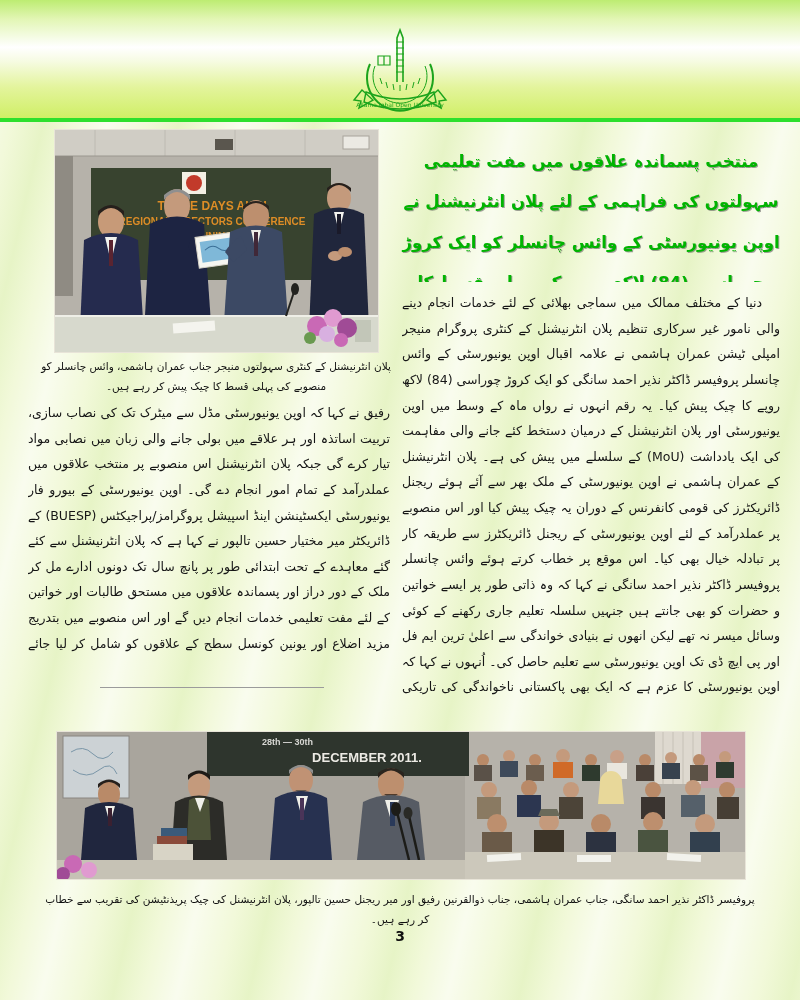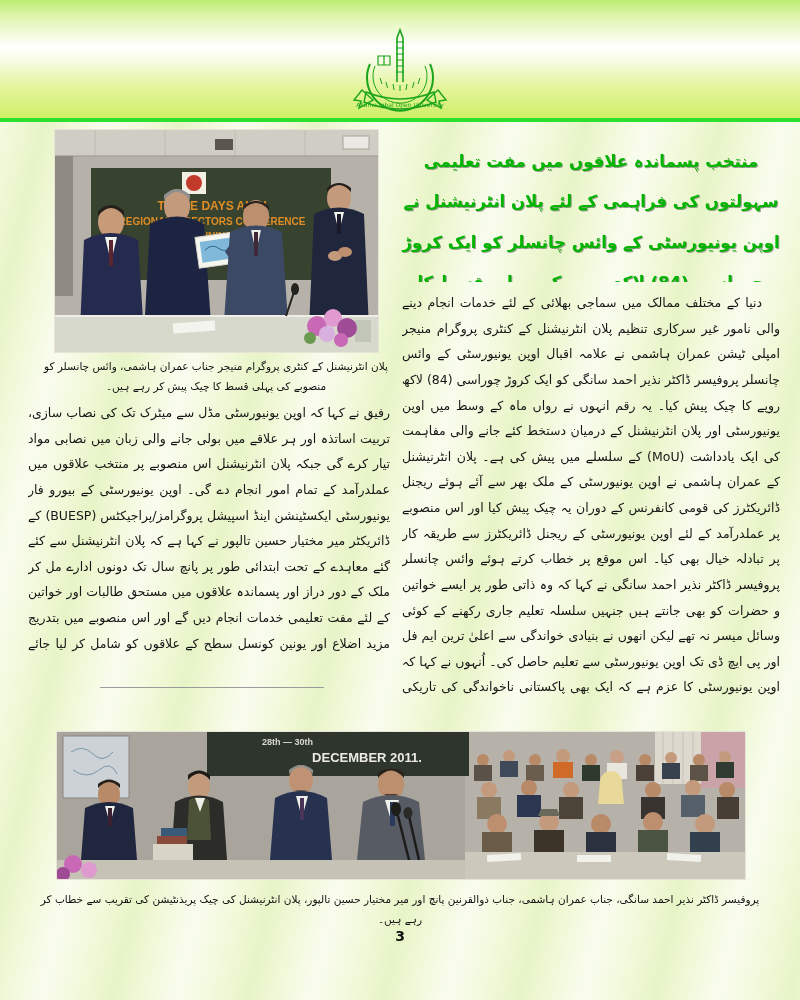--- a/index.html
+++ b/index.html
@@ -153,21 +153,21 @@
       <g>
         <circle cx="262" cy="196" r="10" fill="#c969b5"></circle>
         <circle cx="278" cy="188" r="9" fill="#e09ad0"></circle>
         <circle cx="292" cy="198" r="10" fill="#a04b96"></circle>
         <circle cx="272" cy="204" r="8" fill="#d8b0e0"></circle>
         <circle cx="286" cy="210" r="7" fill="#c969b5"></circle>
         <circle cx="255" cy="208" r="6" fill="#6a9a50"></circle>
       </g>
     </svg>
   </figure>
-  <figcaption class="caption caption-top" dir="rtl">پلان انٹرنیشنل کے کنٹری پروگرام منیجر جناب عمران ہاشمی، وائس چانسلر کو منصوبے کی پہلی قسط کا چیک پیش کر رہے ہیں۔</figcaption>
+  <figcaption class="caption caption-top" dir="rtl">پلان انٹرنیشنل کے کنٹری سہولتوں منیجر جناب عمران ہاشمی، وائس چانسلر کو منصوبے کی پہلی قسط کا چیک پیش کر رہے ہیں۔</figcaption>
 
   <p class="col col-right" dir="rtl">دنیا کے مختلف ممالک میں سماجی بھلائی کے لئے خدمات انجام دینے والی نامور غیر سرکاری تنظیم پلان انٹرنیشنل کے کنٹری پروگرام منیجر امپلی ٹیشن عمران ہاشمی نے علامہ اقبال اوپن یونیورسٹی کے وائس چانسلر پروفیسر ڈاکٹر نذیر احمد سانگی کو ایک کروڑ چوراسی (84) لاکھ روپے کا چیک پیش کیا۔ یہ رقم انہوں نے رواں ماہ کے وسط میں اوپن یونیورسٹی اور پلان انٹرنیشنل کے درمیان دستخط کئے جانے والی مفاہمت کی ایک یادداشت (MoU) کے سلسلے میں پیش کی ہے۔ پلان انٹرنیشنل کے عمران ہاشمی نے اوپن یونیورسٹی کے ملک بھر سے آئے ہوئے ریجنل ڈائریکٹرز کی قومی کانفرنس کے دوران یہ چیک پیش کیا اور اس منصوبے پر عملدرآمد کے لئے اوپن یونیورسٹی کے ریجنل ڈائریکٹرز سے طریقہ کار پر تبادلہ خیال بھی کیا۔ اس موقع پر خطاب کرتے ہوئے وائس چانسلر پروفیسر ڈاکٹر نذیر احمد سانگی نے کہا کہ وہ ذاتی طور پر ایسے خواتین و حضرات کو بھی جانتے ہیں جنہیں سلسلہ تعلیم جاری رکھنے کے کوئی وسائل میسر نہ تھے لیکن انھوں نے بنیادی خواندگی سے اعلیٰ ترین ایم فل اور پی ایچ ڈی تک اوپن یونیورسٹی سے تعلیم حاصل کی۔ اُنہوں نے کہا کہ اوپن یونیورسٹی کا عزم ہے کہ ایک بھی پاکستانی ناخواندگی کی تاریکی کا شکار ہو کر منفی سرگرمیوں کا حصہ نہ بنے اور پاکستانی معاشرے میں مثالی امن و سکون آ جائے۔ اس موقع پر خطاب کرتے ہوئے پلان انٹرنیشنل کے پراجیکٹ منیجر گرل پاور پروگرام ذوالقرنین</p>
   <p class="col col-left" dir="rtl">رفیق نے کہا کہ اوپن یونیورسٹی مڈل سے میٹرک تک کی نصاب سازی، تربیت اساتذہ اور ہر علاقے میں بولی جانے والی زبان میں نصابی مواد تیار کرے گی جبکہ پلان انٹرنیشنل اس منصوبے پر منتخب علاقوں میں عملدرآمد کے تمام امور انجام دے گی۔ اوپن یونیورسٹی کے بیورو فار یونیورسٹی ایکسٹینشن اینڈ اسپیشل پروگرامز/پراجیکٹس (BUESP) کے ڈائریکٹر میر مختیار حسین تالپور نے کہا ہے کہ پلان انٹرنیشنل سے کئے گئے معاہدے کے تحت ابتدائی طور پر پانچ سال تک دونوں ادارے مل کر ملک کے دور دراز اور پسماندہ علاقوں میں مستحق طالبات اور خواتین کے لئے مفت تعلیمی خدمات انجام دیں گے اور اس منصوبے میں بتدریج مزید اضلاع اور یونین کونسل سطح کے علاقوں کو شامل کر لیا جائے گا۔</p>
   <hr class="divider">
 
   <figure class="photo-bottom">
     <svg viewBox="0 0 688 147" preserveAspectRatio="none">
       <rect width="688" height="147" fill="#a9a59d"></rect>
       <rect x="408" y="0" width="280" height="147" fill="#b6b2aa"></rect>
 
@@ -288,17 +288,17 @@
         <rect x="100" y="104" width="30" height="8" fill="#8a4a3a"></rect>
         <rect x="104" y="96" width="26" height="8" fill="#3a5a7a"></rect>
       </g>
       <g>
         <circle cx="16" cy="132" r="9" fill="#c969b5"></circle>
         <circle cx="32" cy="138" r="8" fill="#e09ad0"></circle>
         <circle cx="6" cy="142" r="7" fill="#a04b96"></circle>
       </g>
     </svg>
   </figure>
-  <figcaption class="caption caption-bottom" dir="rtl">پروفیسر ڈاکٹر نذیر احمد سانگی، جناب عمران ہاشمی، جناب ذوالقرنین پانچ اور میر مختیار حسین تالپور، پلان انٹرنیشنل کی چیک پریذنٹیشن کی تقریب سے خطاب کر رہے ہیں۔</figcaption>
+  <figcaption class="caption caption-bottom" dir="rtl">پروفیسر ڈاکٹر نذیر احمد سانگی، جناب عمران ہاشمی، جناب ذوالقرنین رفیق اور میر ریجنل حسین تالپور، پلان انٹرنیشنل کی چیک پریذنٹیشن کی تقریب سے خطاب کر رہے ہیں۔</figcaption>
 
   <div class="page-number">3</div>
 
 </div>
 
 </body></html>

